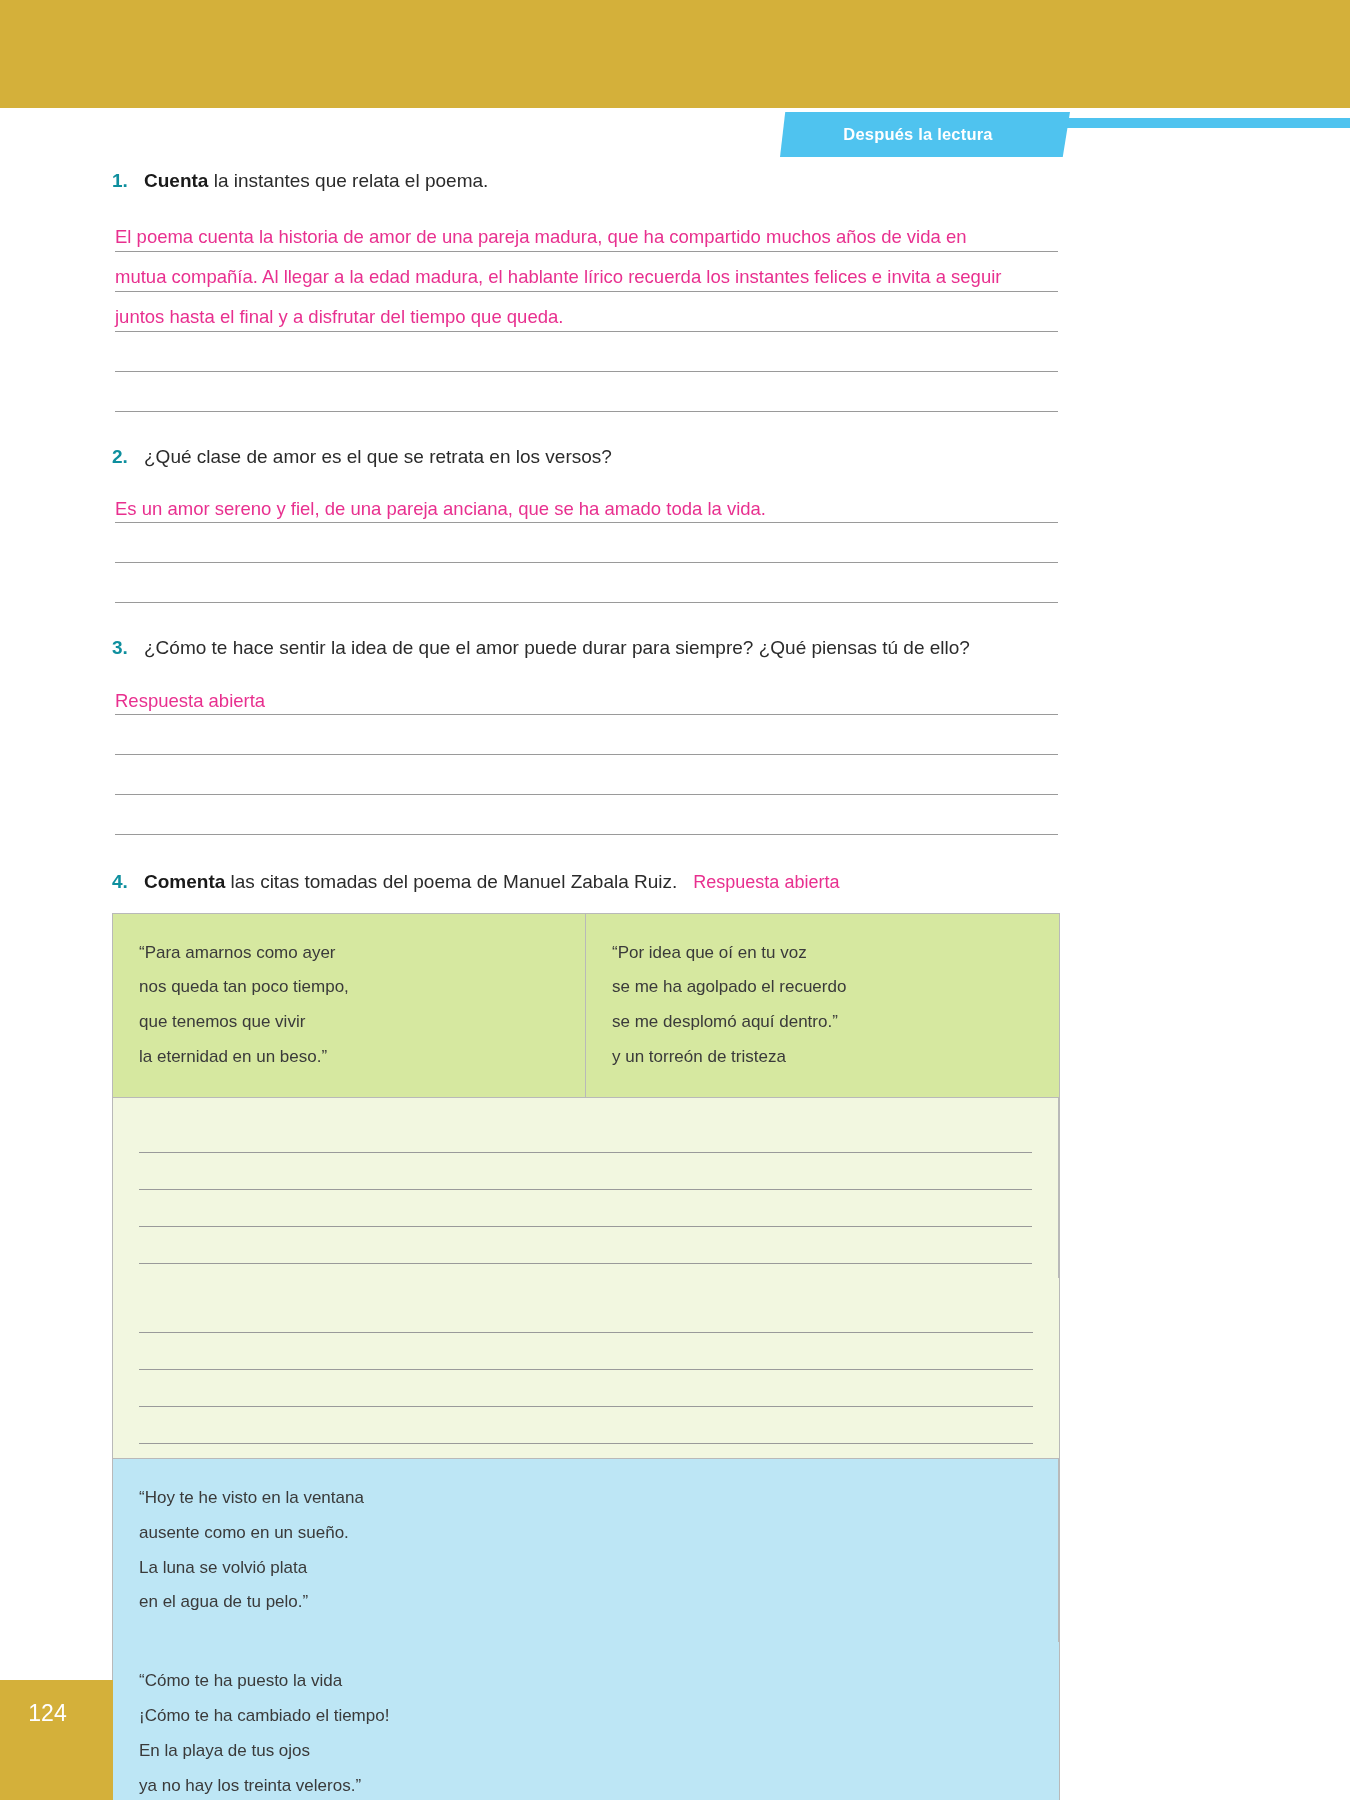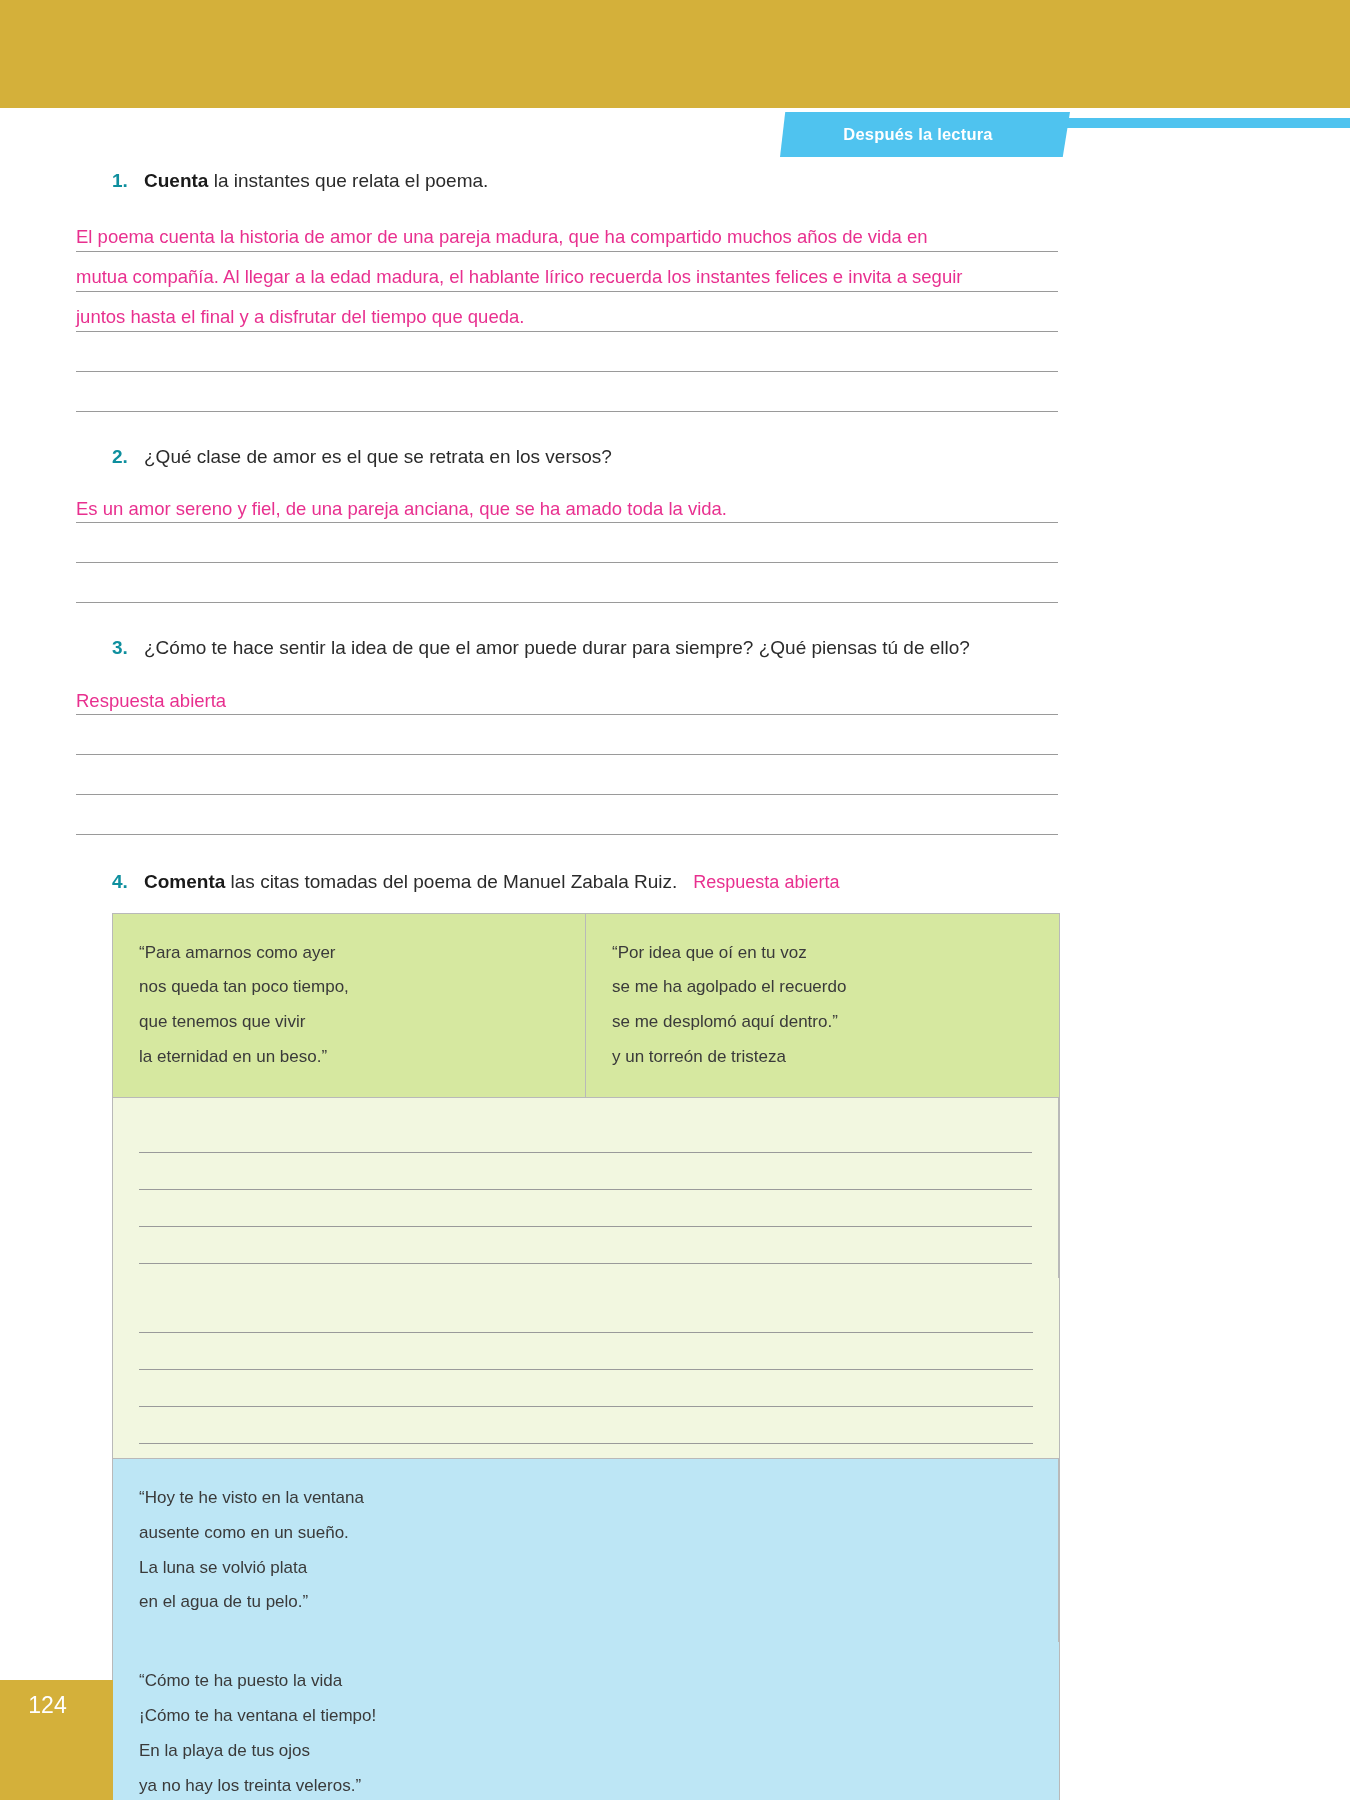--- a/index.html
+++ b/index.html
@@ -50,21 +50,21 @@
   .q-text{
     font-size:19px;color:#2b2b2b;line-height:1.35;
     font-weight:normal;
   }
   .q-text b{font-weight:bold;color:#1a1a1a;}
   .q-note{
     color:#e8308f;font-size:18px;margin-left:16px;font-weight:normal;
   }
 
   
-  .lines{padding-left:76px;padding-right:292px;}
+  .lines{padding-left:115px;padding-right:292px;}
   .line{
     position:relative;height:40px;
     border-bottom:1px solid #9a9a9a;
     box-sizing:border-box;
   }
   .ans{
     position:absolute;left:0;bottom:3px;
     color:#e8308f;font-size:18.5px;white-space:nowrap;
     line-height:1.1;
   }
@@ -101,21 +101,21 @@
   .rowdiv{border-top:1px solid #b9b9b9;flex-direction:column;}
 
   
   .footer-block{
     position:absolute;left:0;bottom:0;width:113px;height:120px;
     background:#d4b03a;
   }
   .folio{
     position:absolute;left:0;bottom:0;width:95px;height:120px;
     display:flex;align-items:flex-start;justify-content:center;
-    padding-top:12px;box-sizing:border-box;
+    padding-top:20px;box-sizing:border-box;
     color:#ffffff;font-size:23px;
   }
 </style>
 </head>
 <body>
 
 <div class="top-band"></div>
 <div class="tab-bar-right"></div>
 
 <div class="tab-wrap">
@@ -229,21 +229,21 @@
 
     <div class="trow rowdiv">
       <div class="tcell quote-cell quote-blue">
         <div>“Hoy te he visto en la ventana</div>
         <div>ausente como en un sueño.</div>
         <div>La luna se volvió plata</div>
         <div>en el agua de tu pelo.”</div>
       </div>
       <div class="tcell quote-cell quote-blue">
         <div>“Cómo te ha puesto la vida</div>
-        <div>¡Cómo te ha ventana el tiempo!</div>
+        <div>¡Cómo te ha cambiado el tiempo!</div>
         <div>En la playa de tus ojos</div>
         <div>ya no hay los treinta veleros.”</div>
       </div>
     </div>
 
     <div class="trow rowdiv">
       <div class="tcell ans-cell ans-blue">
         <div class="aline"></div>
         <div class="aline"></div>
         <div class="aline"></div>

